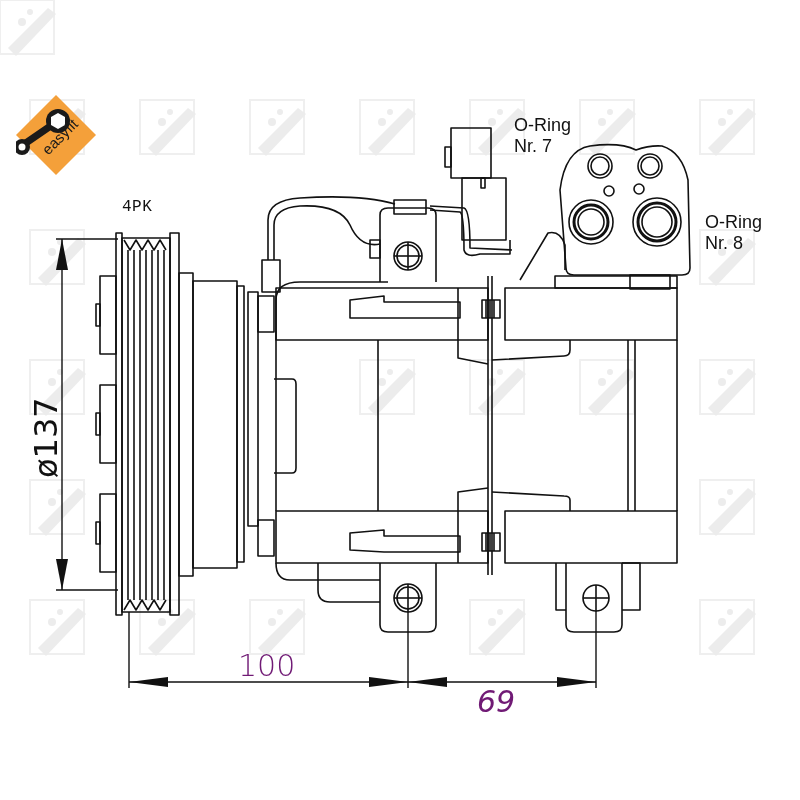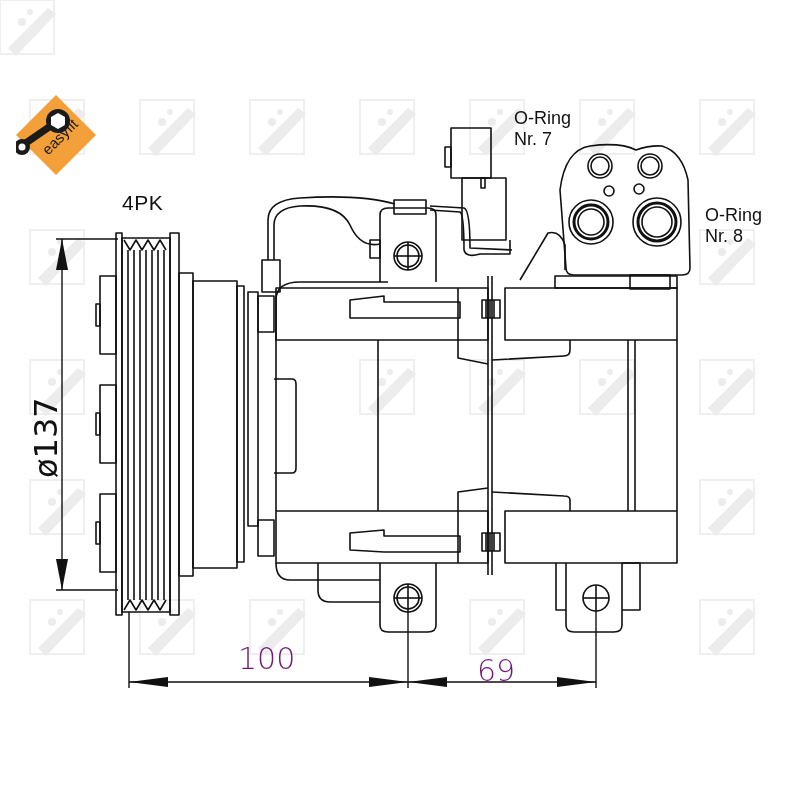--- a/index.html
+++ b/index.html
@@ -1,20 +1,20 @@
 <!DOCTYPE html>
 <html><head>
 <meta charset="utf-8">
 <style>
   html, body { margin:0; padding:0; background:#ffffff; }
   body { width:800px; height:800px; position:relative; overflow:hidden; font-family:"Liberation Sans", sans-serif; }
   #canvas { position:absolute; left:0; top:0; width:800px; height:800px; }
-  .label { position:absolute; color:#111; font-family:"Liberation Sans", sans-serif; line-height:1.15; }
+  .label { position:absolute; color:#111; font-family:"Liberation Sans", sans-serif; line-height:1.15;margin-top:7px; }
   .lbl-oring { font-size:18px; }
-  .lbl-4pk { font-size:21px; font-family:Liberation Sans, sans-serif; letter-spacing:0.5px; }
+  .lbl-4pk { font-size:16px; font-family:Liberation Mono, monospace; letter-spacing:0.5px; }
   .dim { font-family:"DejaVu Sans", sans-serif; font-size:30px; font-weight:300; color:#701a75; }
   .dim-vert { position:absolute; transform-origin:left top; transform:rotate(-90deg); font-family:"DejaVu Sans", sans-serif; font-size:32px; color:#111; }
   .badge { position:absolute; left:16px; top:95px; width:80px; height:80px; }
   .badge-text { position:absolute; left:38px; top:128px; transform:rotate(-45deg); font-size:15px; color:#1a1a1a; font-family:"Liberation Sans", sans-serif; }
 </style>
 </head>
 <body>
 
 <svg id="canvas" viewBox="0 0 800 800" xmlns="http://www.w3.org/2000/svg">
 
@@ -255,13 +255,13 @@
 </div>
 
 <div class="label lbl-oring" style="left:705px; top:205px;">
   <div>O-Ring</div>
   <div>Nr. 8</div>
 </div>
 
 <div class="dim-vert" style="left:27px; top:478px;">ø137</div>
 
 <div class="label dim" style="left:238px; top:642px;">100</div>
-<div class="label dim" style="left:477px; top:654px;">69</div>
+<div class="label dim" style="left:477px; top:678px;font-style:italic;">69</div>
 
 </body></html>

